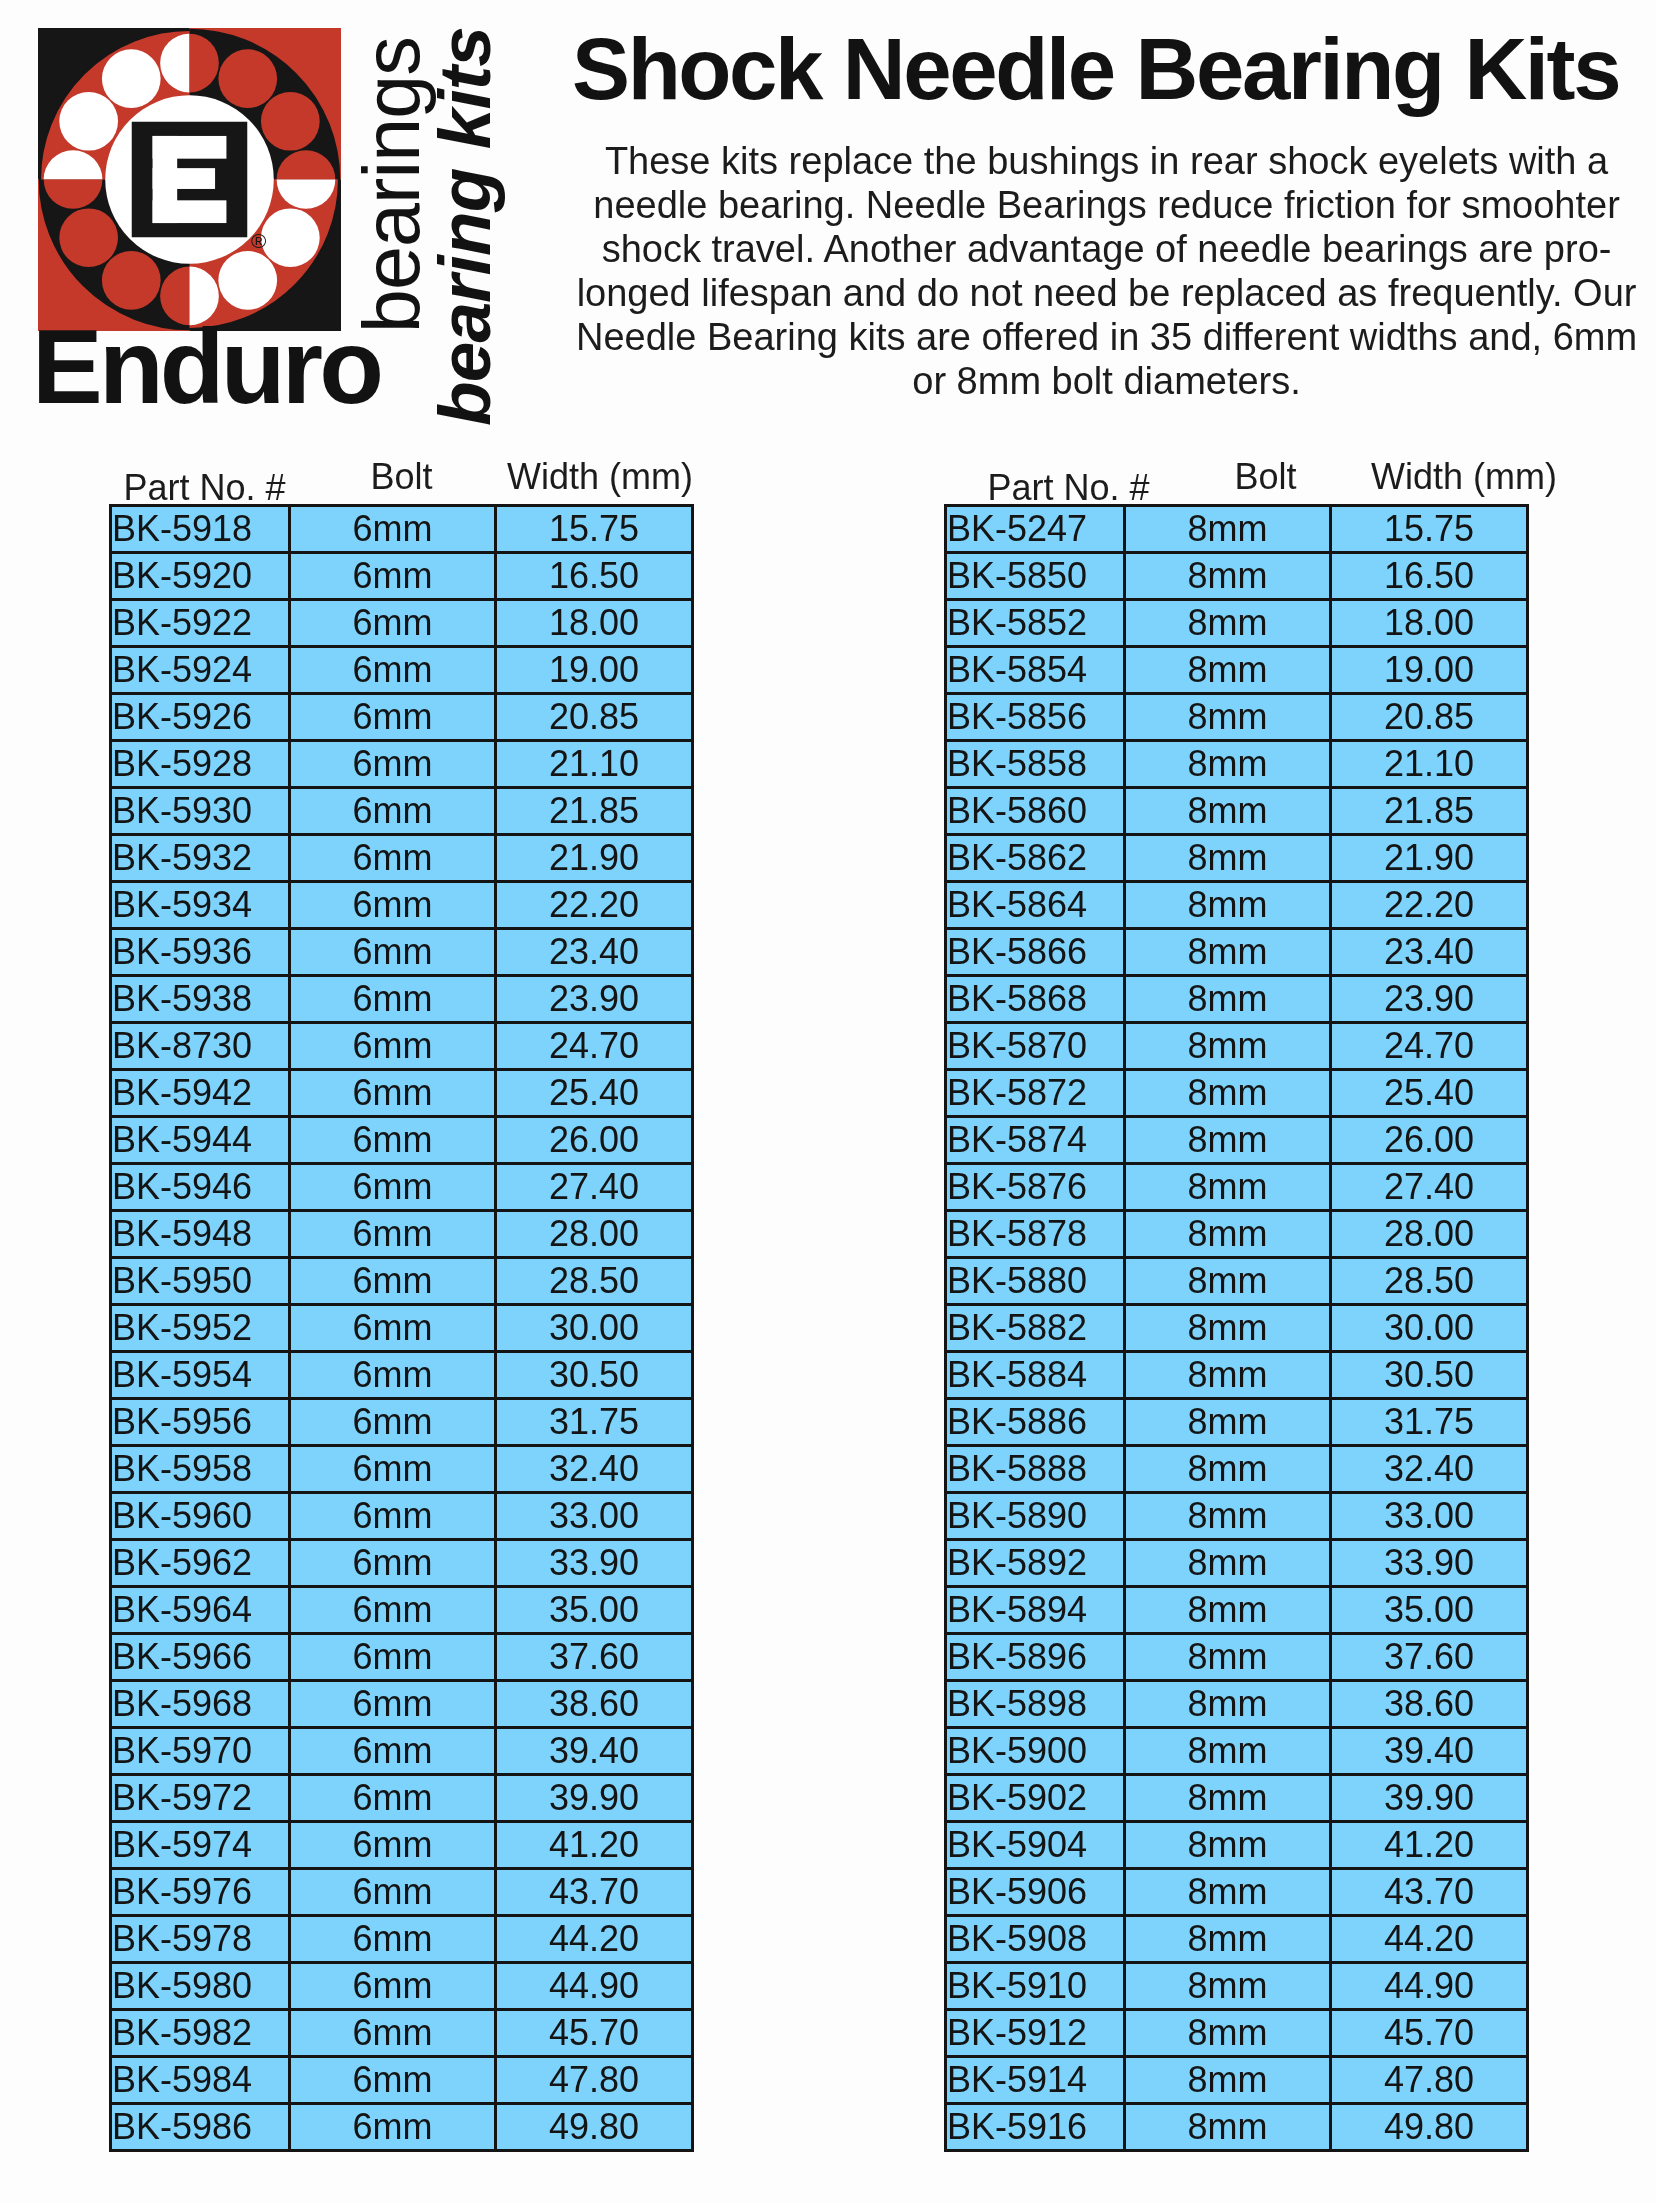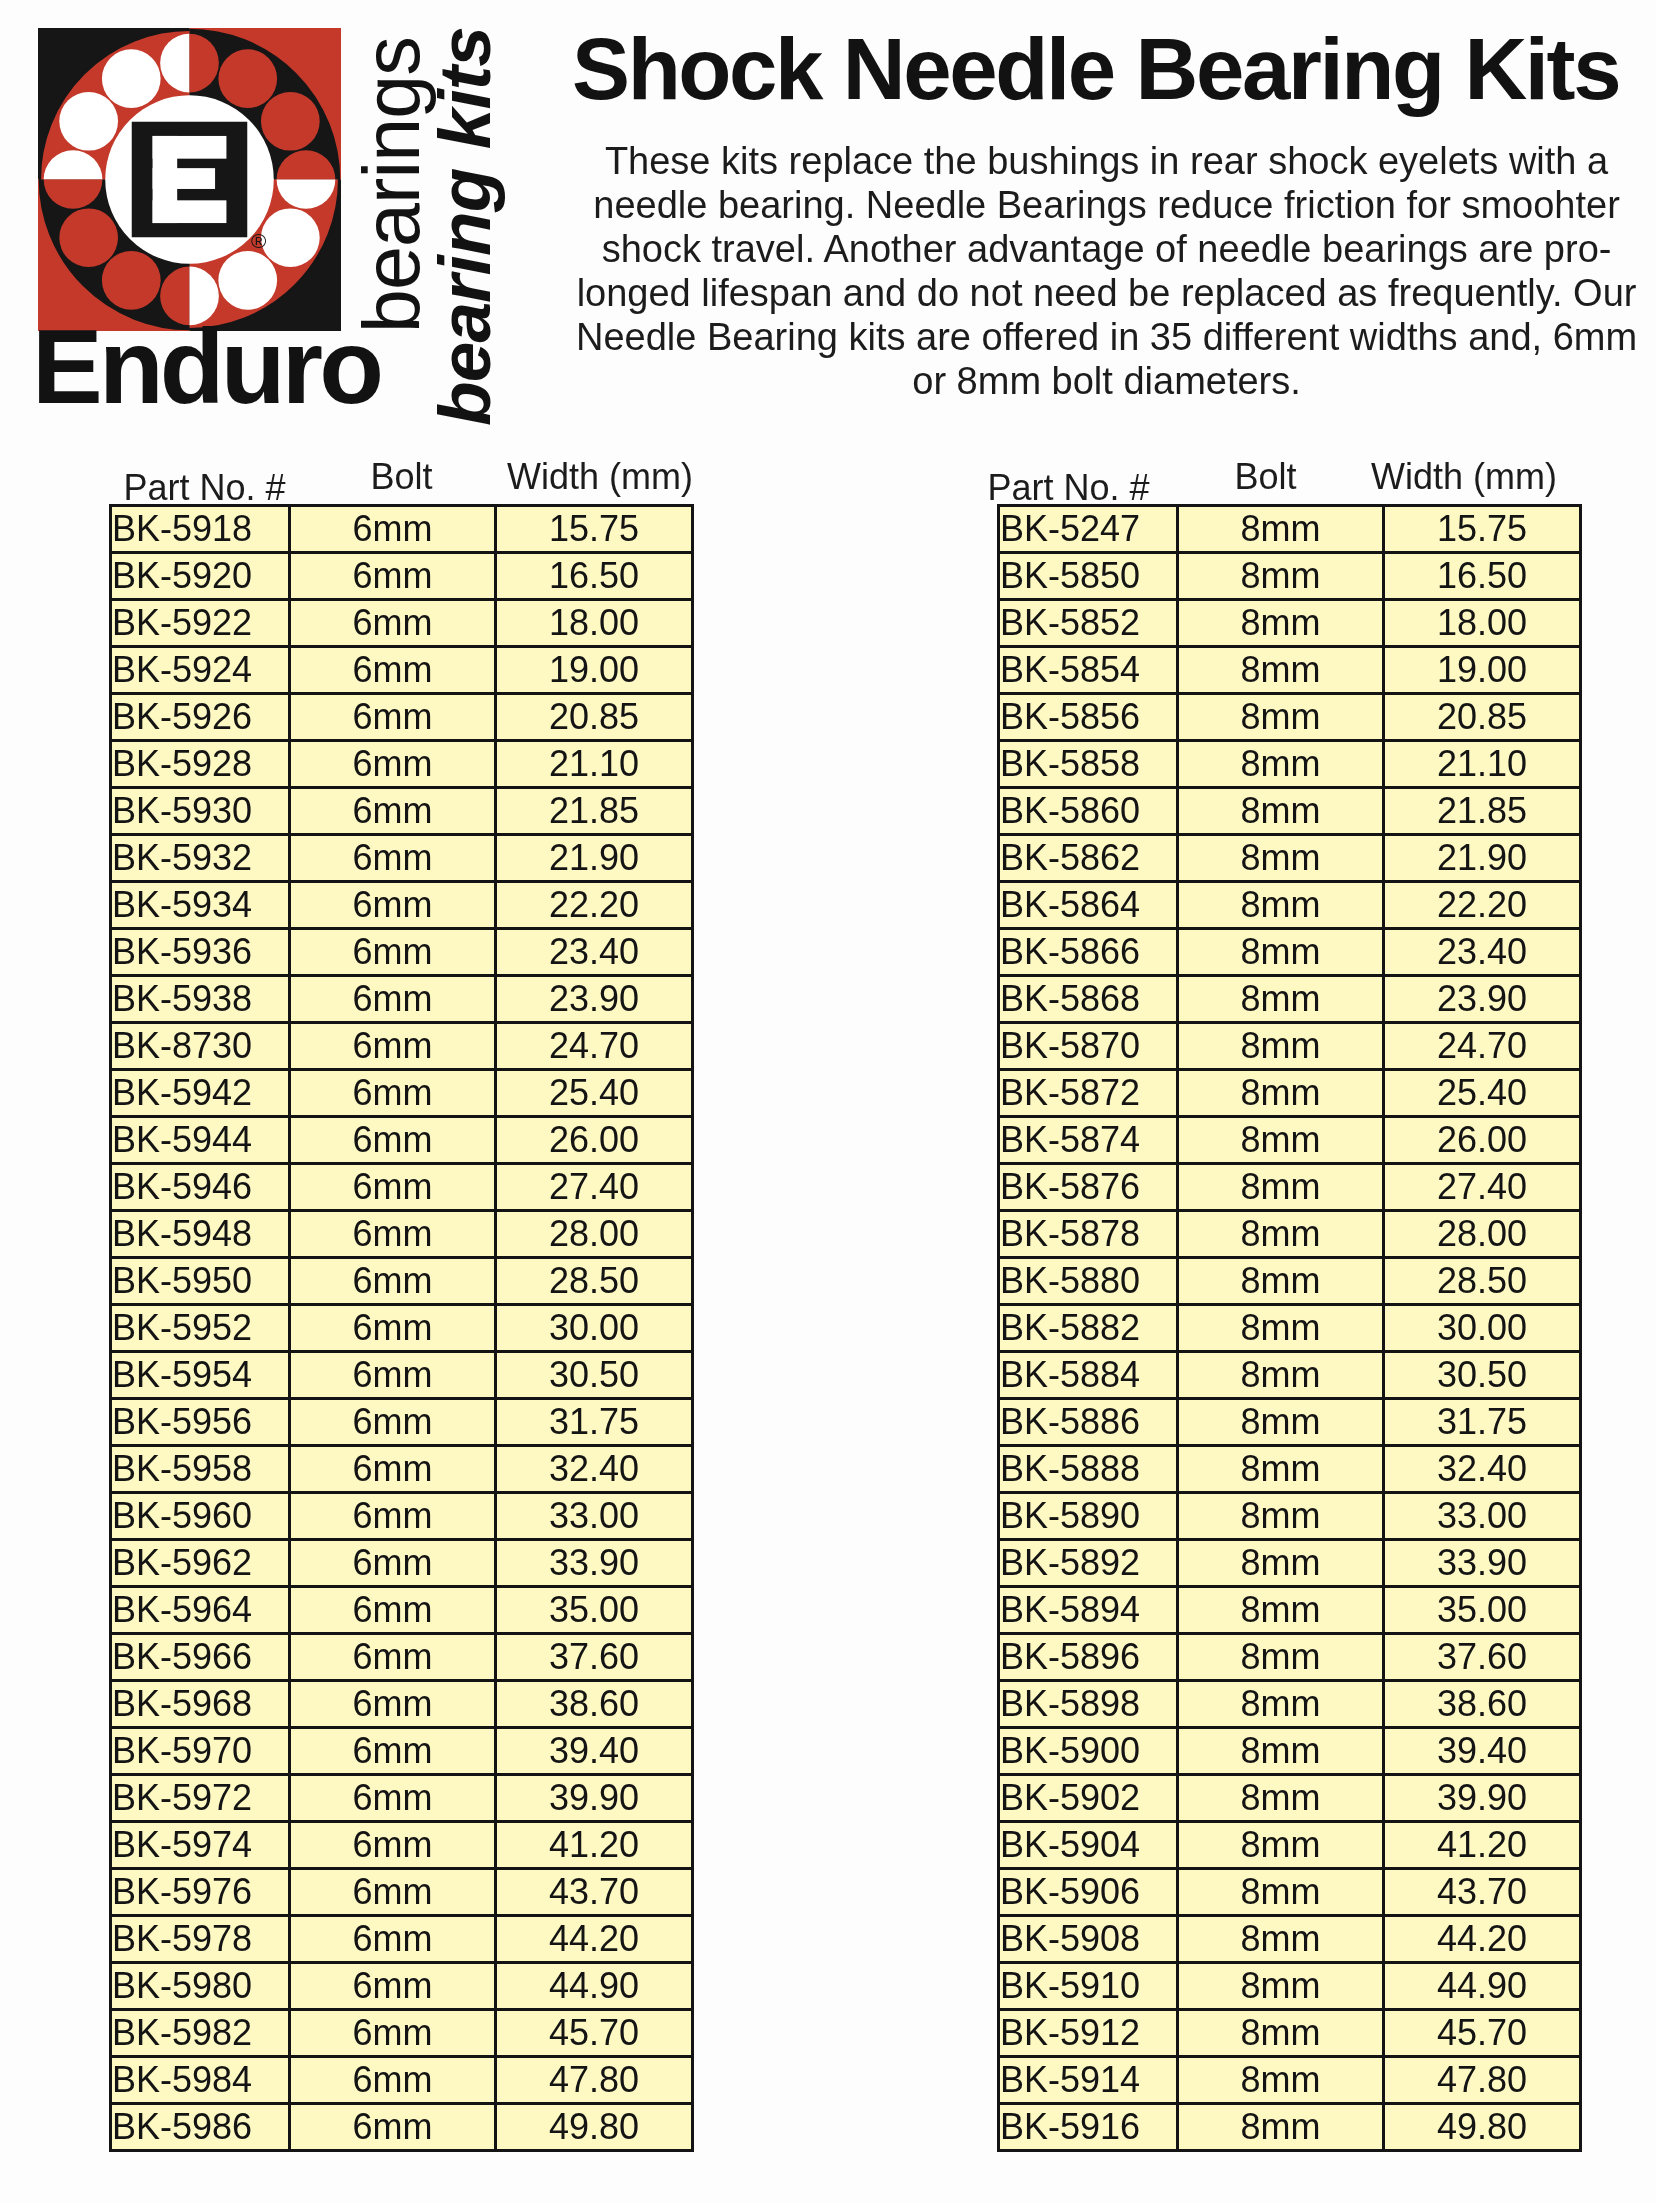--- a/index.html
+++ b/index.html
@@ -30,32 +30,32 @@
   .intro div{white-space:nowrap;}
 
   
   .thead-row{top:456px;height:45px;display:flex;font-size:36px;color:#1c1c1c;}
   .thead-row span{display:block;text-align:center;}
   .th-part{width:191px;margin-top:11px;}
   .th-bolt{width:203px;}
   .th-width{width:194px;}
 
   table.parts{
-    position:absolute;top:504px;border-collapse:collapse;background:#fef9c3;
+    position:absolute;top:504px;border-collapse:collapse;background:#7dd3fc;
     font-size:36px;color:#141414;
   }
   table.parts td{
     border:3.8px solid #141414;height:44px;padding:0;
   }
   td.cell-part{width:176px;text-align:left;padding-left:11.4px;}
   td.cell-bolt{width:203px;text-align:center;}
   td.cell-width{width:194px;text-align:center;}
 
   .tbl-left{left:109px;}
-  .tbl-right{left:997px;}
+  .tbl-right{left:944px;}
   .thead-left{left:109px;}
   .thead-right{left:973px;}
 </style>
 </head>
 <body>
 
 <svg id="logo-svg" class="abs" viewBox="0 0 320 320" aria-hidden="true">
 
   <rect x="0" y="0" width="160" height="160" fill="#161616"></rect>
   <rect x="160" y="0" width="160" height="160" fill="#c5392b"></rect>

